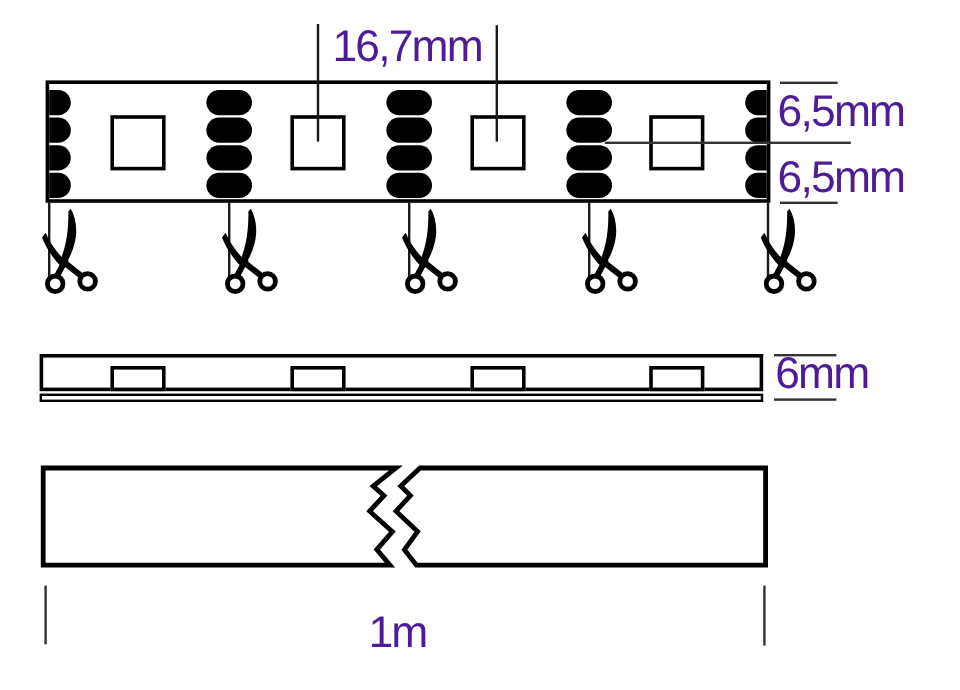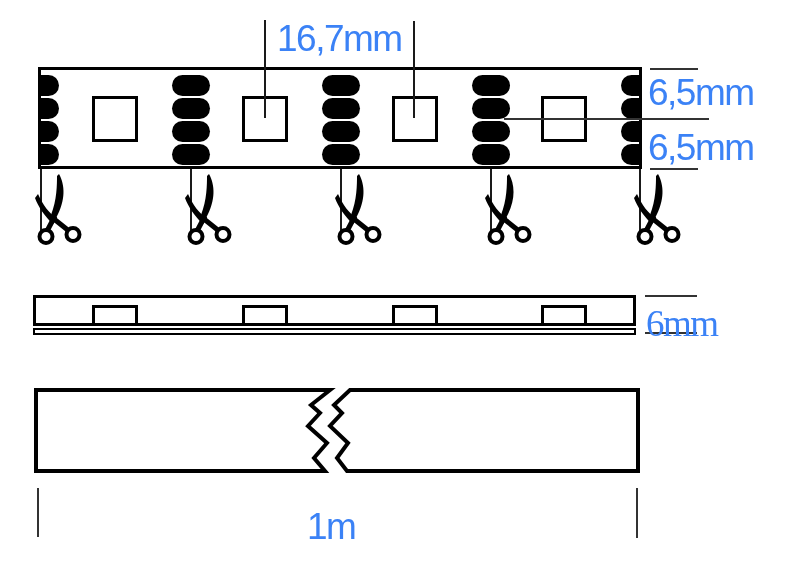--- a/index.html
+++ b/index.html
@@ -2,21 +2,21 @@
 <html><head>
 <meta charset="utf-8">
 <style>
   html,body{margin:0;padding:0;background:#fff;}
   #canvas{
     position:relative;width:800px;height:575px;background:#fff;overflow:hidden;
     font-family:"Liberation Sans", sans-serif;
   }
   .abs{position:absolute;}
   .lbl{
-    position:absolute;color:#3b82f6;font-size:37px;line-height:1;
+    position:absolute;color:#4c1d95;font-size:37px;line-height:1;
     letter-spacing:-1.5px;white-space:nowrap;
   }
   .ink-line{position:absolute;background:#1a1a1a;}
   .tick{position:absolute;background:#333;}
   .strip-body{
     position:absolute;left:38px;top:67px;width:604px;height:102px;
     border:3px solid #000;background:#fff;box-sizing:border-box;
   }
   .pad{position:absolute;background:#000;}
   .led{
@@ -147,21 +147,21 @@
     <div class="side-tape"></div>
     <div id="side-leds-layer">
         <div class="side-led" style="left: 91.5px;"></div>
         <div class="side-led" style="left: 242px;"></div>
         <div class="side-led" style="left: 392px;"></div>
         <div class="side-led" style="left: 540.5px;"></div>
       </div>
 
     <div class="tick" style="left:645px;top:295px;width:52px;height:2px;"></div>
     <div class="tick" style="left:645px;top:332px;width:52px;height:2px;"></div>
-    <div class="lbl" style="left:646px;top:305px;font-family:Liberation Serif, serif;">6mm</div>
+    <div class="lbl" style="left:646px;top:292px;">6mm</div>
   </div>
 
   <div>
     <svg style="left:0;top:378px;" width="800" height="120" viewBox="0 0 800 120">
       <path d="M36,12 L330,12 L311,27 L320,35 L308,48 L327,65 L314,80 L325,93 L36,93 Z" fill="#fff" stroke="#000" stroke-width="4" stroke-linejoin="miter"></path>
       <path d="M638,12 L350,12 L334,27 L342,35 L330,48 L348,65 L337,80 L347,93 L638,93 Z" fill="#fff" stroke="#000" stroke-width="4" stroke-linejoin="miter"></path>
     </svg>
     <div class="tick" style="left:37px;top:488px;width:2px;height:49px;"></div>
     <div class="tick" style="left:636px;top:488px;width:2px;height:50px;"></div>
     <div class="lbl" style="left:307px;top:508px;">1m</div>

